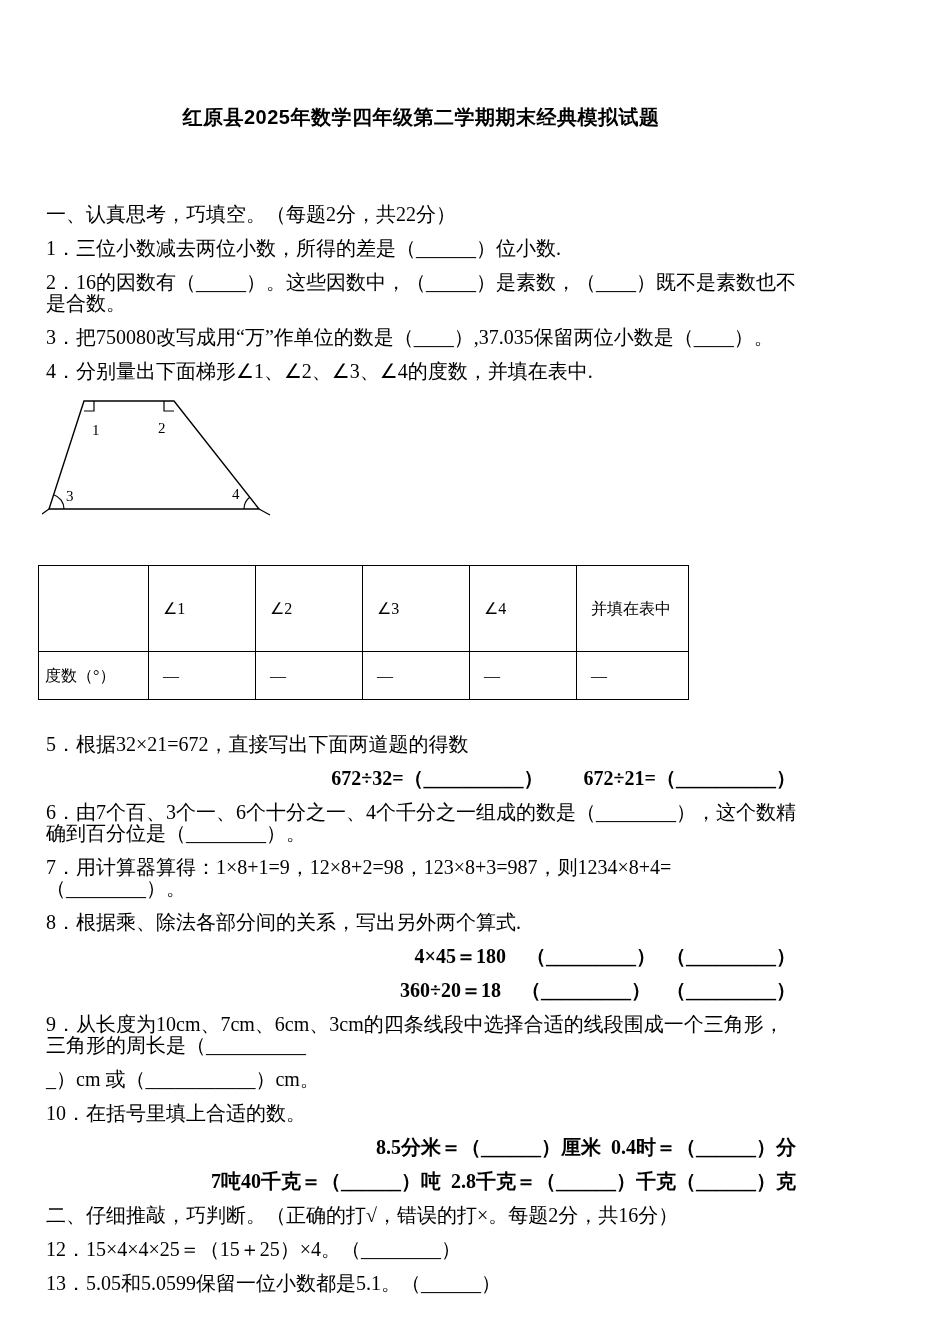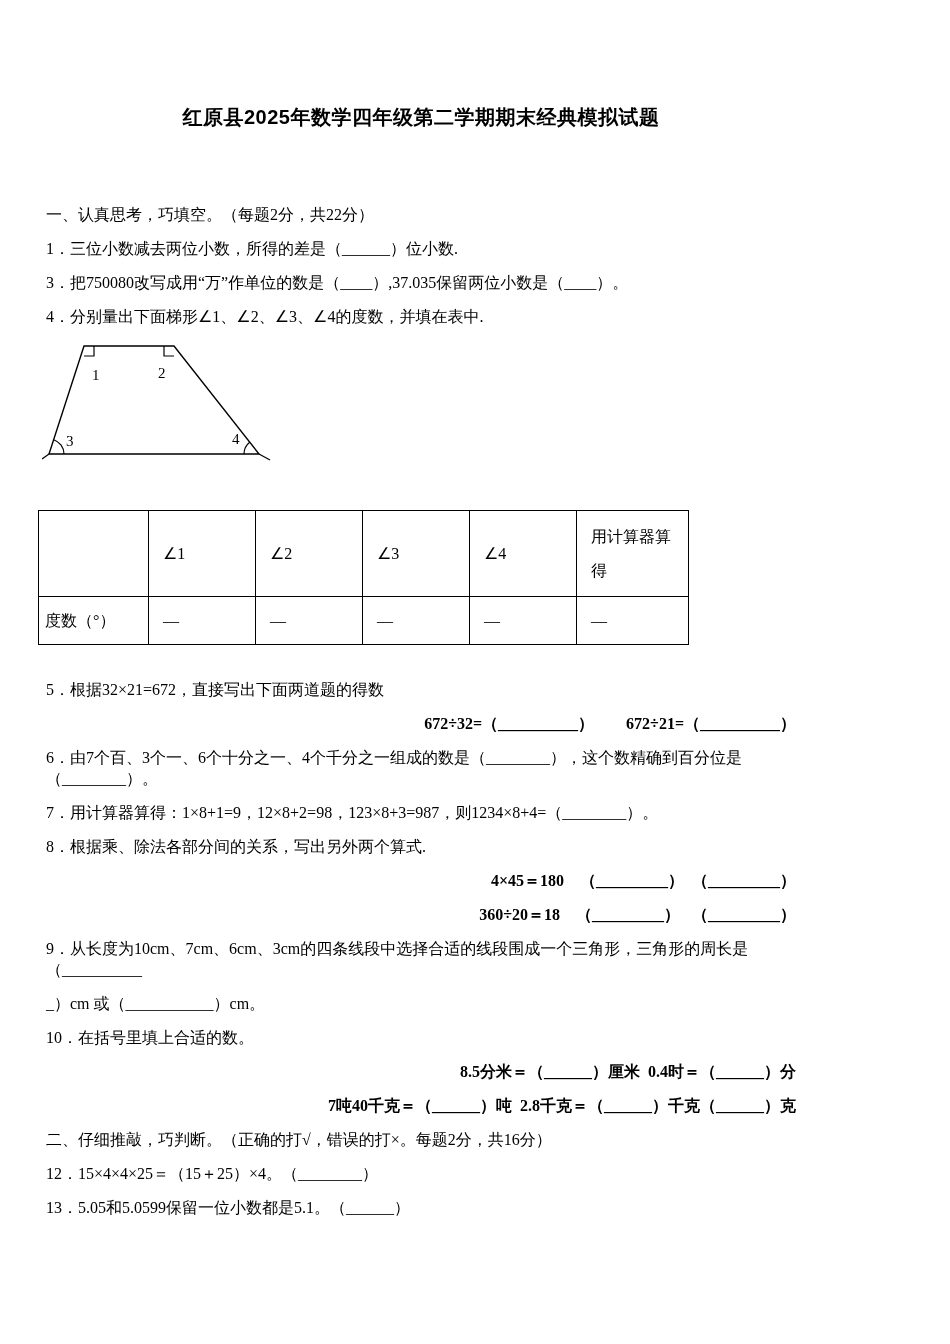--- a/index.html
+++ b/index.html
@@ -19,21 +19,21 @@
   .title {
     font-family: "Liberation Sans", "DejaVu Sans", sans-serif;
     font-size: 20px;
     font-weight: 700;
     text-align: center;
     line-height: 26px;
     margin: 0 0 74px 0;
     letter-spacing: 0.5px;
   }
   p.line {
-    font-size: 16px;
+    font-size: 20px;
     line-height: 21px;
     margin: 0 0 13px 0;
     white-space: pre-wrap;
     font-family: "Liberation Serif", "DejaVu Sans", serif;
   }
   p.line.bold { font-weight: 700; text-align: right; }
   p.line.indent1 { margin-left: 14px; }
   .figure-wrap {
     margin: 2px 0 0 -4px;
     height: 130px;
@@ -61,20 +61,21 @@
 </style>
 </head>
 <body>
 
 <div class="page">
 
   <h1 class="title">红原县2025年数学四年级第二学期期末经典模拟试题</h1>
 
   <p class="line">一、认真思考，巧填空。（每题2分，共22分）</p>
   <p class="line">1．三位小数减去两位小数，所得的差是（______）位小数.</p>
+  <p class="line">2．16的因数有（_____）。这些因数中，（_____）是素数，（____）既不是素数也不是合数。</p>
   <p class="line">3．把750080改写成用“万”作单位的数是（____）,37.035保留两位小数是（____）。</p>
   <p class="line">4．分别量出下面梯形∠1、∠2、∠3、∠4的度数，并填在表中.</p>
 
   <div class="figure-wrap">
     <svg width="280" height="130" viewBox="0 0 280 130">
       <polygon points="42,6 132,6 217,114 7,114" fill="none" stroke="#000" stroke-width="1.4"></polygon>
       <polyline points="42,16 52,16 52,6" fill="none" stroke="#000" stroke-width="1.2"></polyline>
       <polyline points="132,16 122,16 122,6" fill="none" stroke="#000" stroke-width="1.2"></polyline>
       <path d="M22,114 A15,15 0 0 0 11.6,99.7" fill="none" stroke="#000" stroke-width="1.2"></path>
       <path d="M202,114 A15,15 0 0 1 207.7,102.2" fill="none" stroke="#000" stroke-width="1.2"></path>
@@ -96,21 +97,21 @@
         <col style="width:107px">
         <col style="width:112px">
     </colgroup>
     <tbody>
         <tr class="hdr">
       <td></td>
       <td>∠1</td>
       <td>∠2</td>
       <td>∠3</td>
       <td>∠4</td>
-      <td>用计算器算得</td>
+      <td>并填在表中</td>
     </tr>
     <tr class="data">
       <td class="rowlabel">度数（°）</td>
       <td>—</td>
       <td>—</td>
       <td>—</td>
       <td>—</td>
       <td>—</td>
     </tr>
   </tbody>

